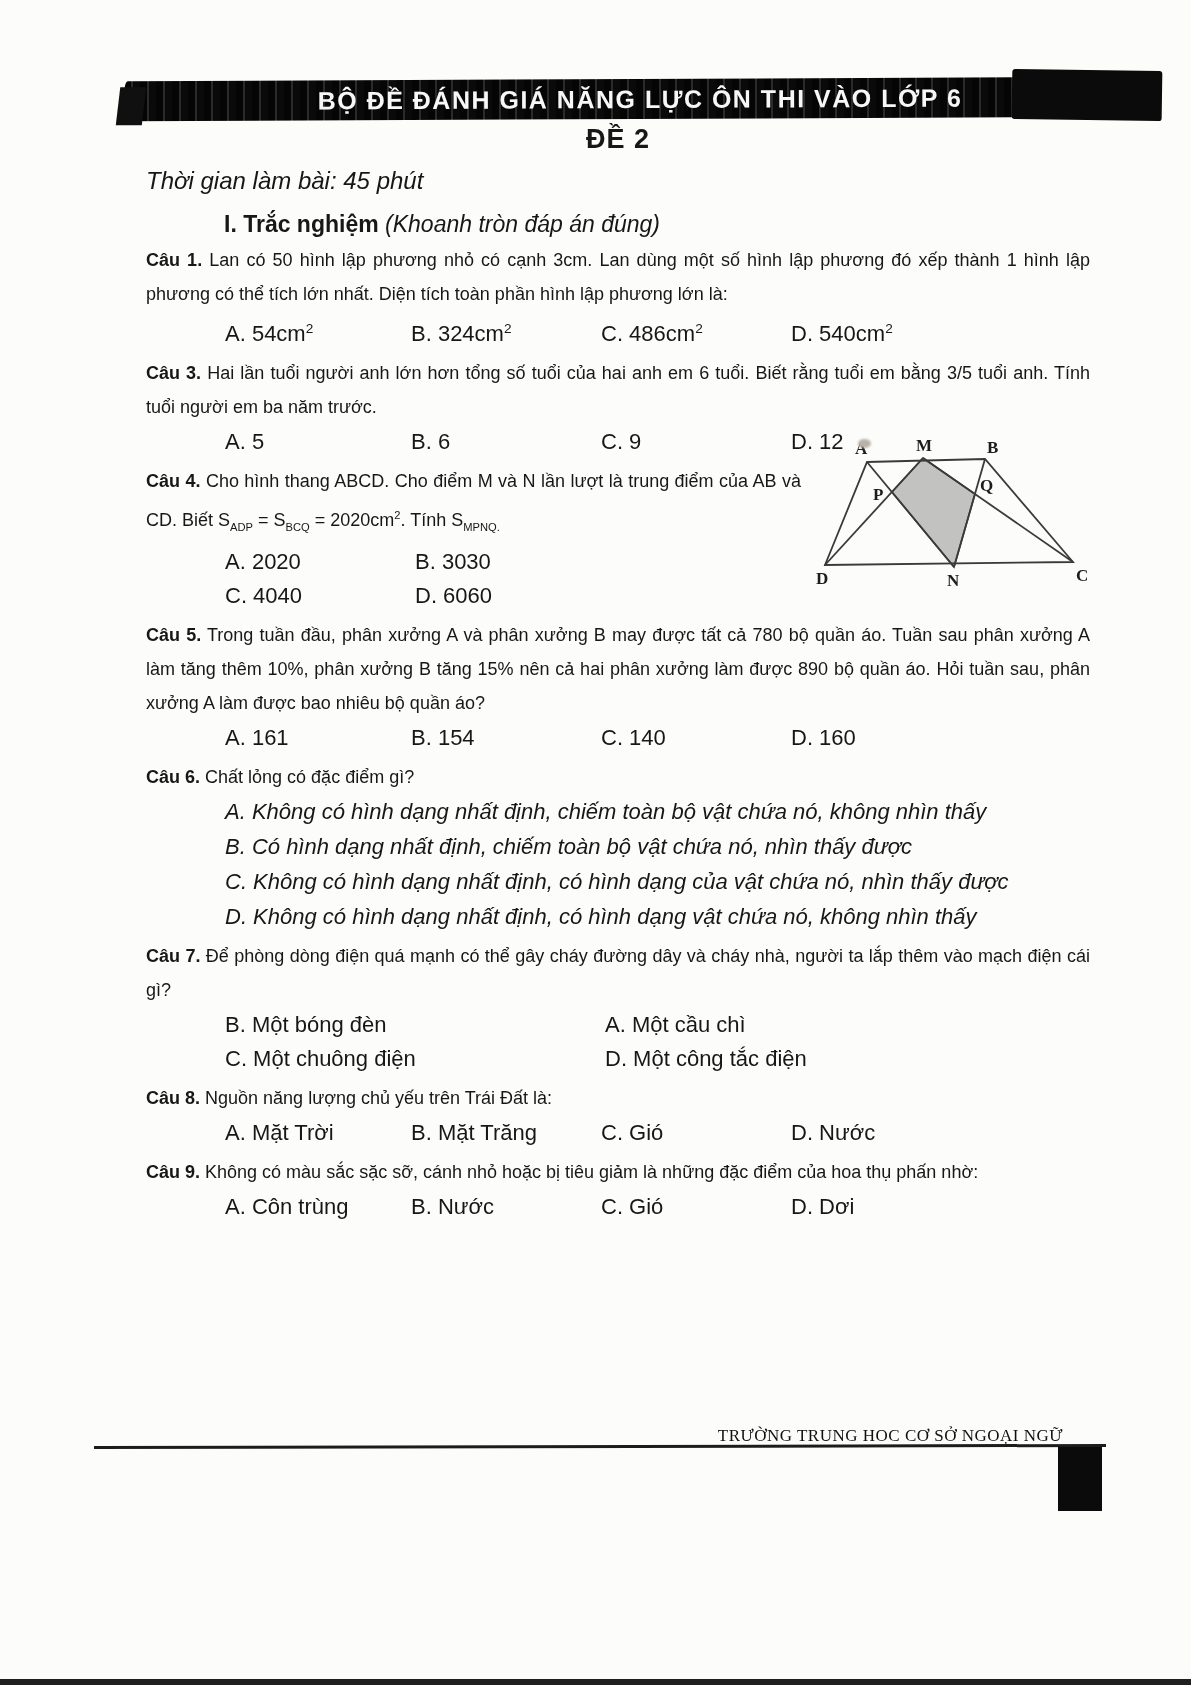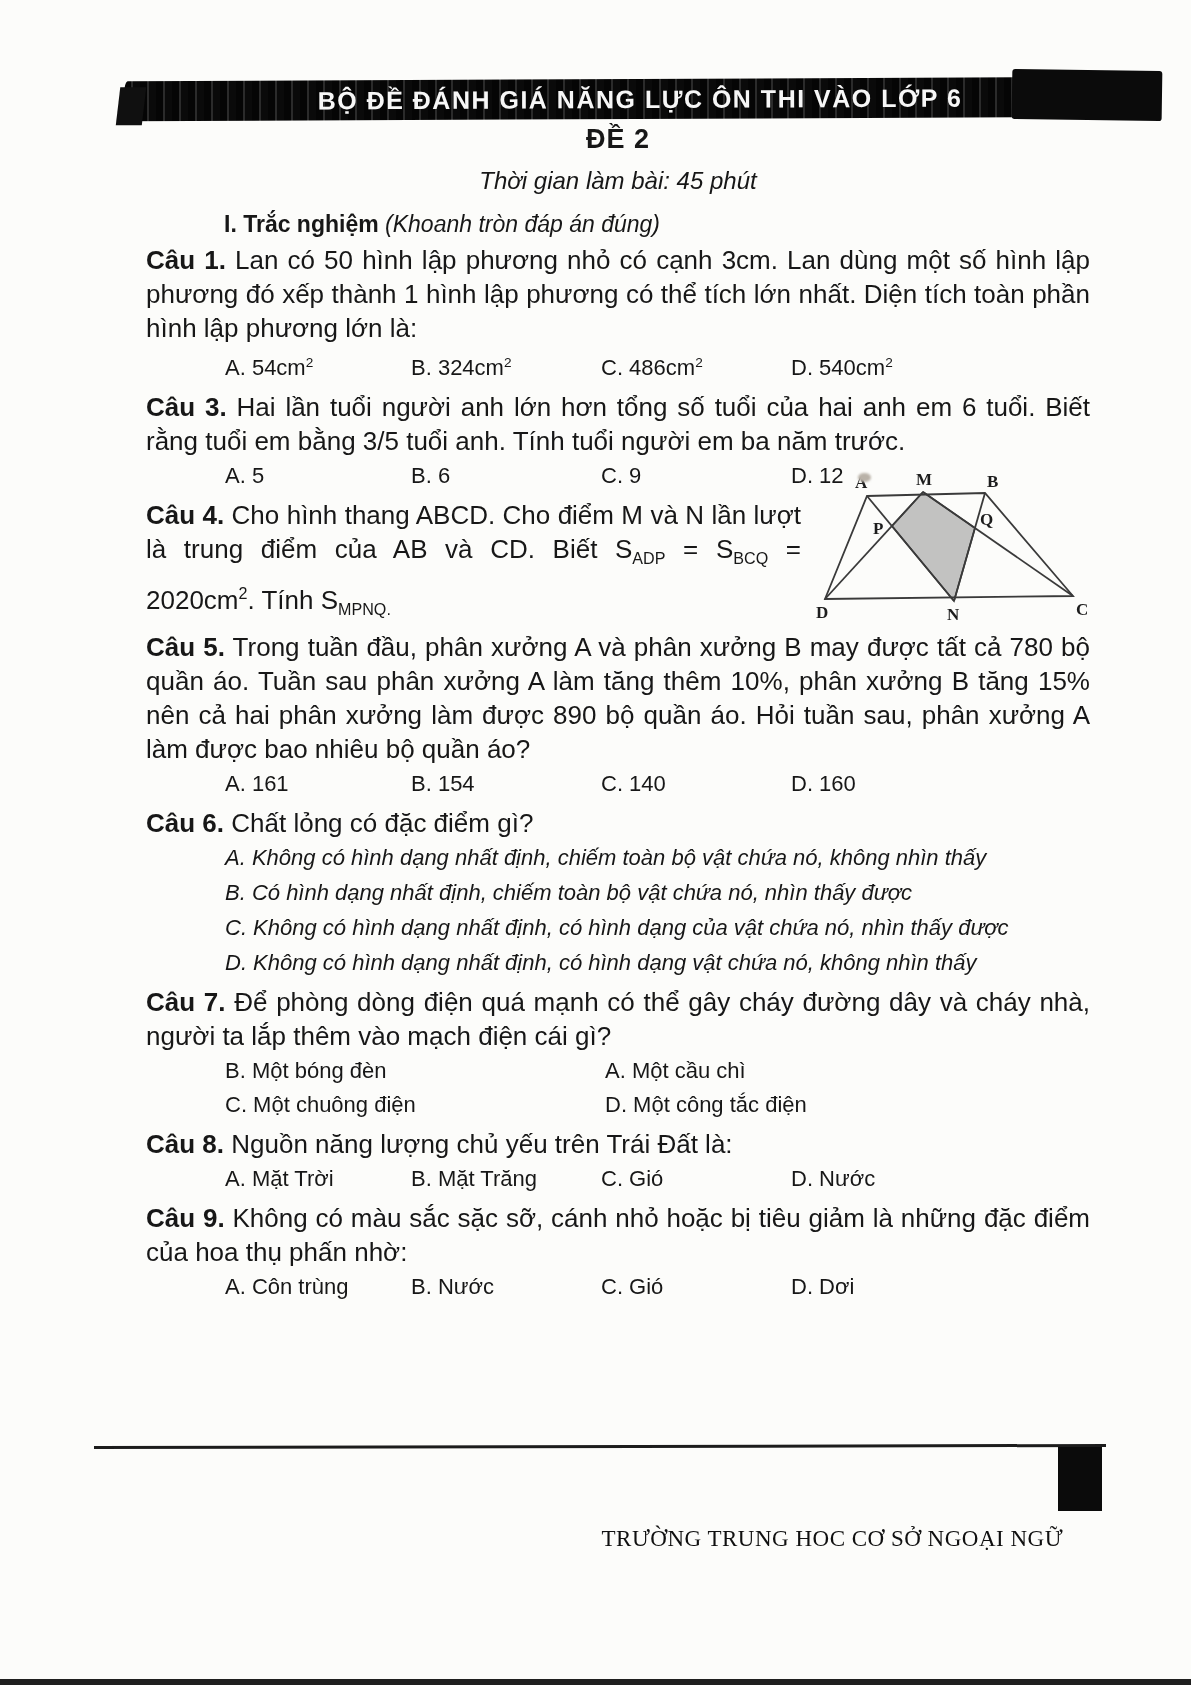--- a/index.html
+++ b/index.html
@@ -10,47 +10,47 @@
           background:repeating-linear-gradient(90deg,#050505 0 7px,#2b2b2b 7px 9px,#0a0a0a 9px 16px);
           color:#f7f7f7;display:flex;align-items:center;justify-content:center;
           font-size:25px;font-weight:bold;letter-spacing:1.5px;
           border-radius:4px/14px;transform:rotate(-0.25deg);}
   .banner::after{content:"";position:absolute;right:-6px;top:-7px;width:150px;height:50px;
           background:#0b0b0b;transform:rotate(1.1deg);z-index:-1;border-radius:3px;}
   .banner::before{content:"";position:absolute;left:-6px;top:6px;width:26px;height:38px;
           background:#101010;transform:skew(-7deg);z-index:-1;}
   .content{position:absolute;left:146px;top:120px;width:944px;}
   .doc-title{text-align:center;font-weight:bold;font-size:27px;margin-top:4px;letter-spacing:1px;}
-  .subtitle{text-align:center;font-style:italic;font-size:24px;margin-top:12px;}
+  .subtitle{text-align:left;font-style:italic;font-size:24px;margin-top:12px;}
   .section{margin-top:16px;padding-left:78px;font-size:23px;}
   .section .b{font-weight:bold;}
   .section .i{font-style:italic;}
   .q{margin-top:5px;}
-  .stem{font-size:26px;line-height:34px;text-align:justify;margin:0;}
+  .stem{font-size:18px;line-height:34px;text-align:justify;margin:0;}
   .ql{font-weight:bold;}
   .opts{padding-left:79px;font-size:22px;line-height:34px;margin-top:1px;}
   .opts4{display:grid;grid-template-columns:186px 190px 190px 1fr;}
   .opts2w{display:grid;grid-template-columns:380px 1fr;}
   .opts2n{display:grid;grid-template-columns:190px 240px;max-width:430px;}
   .optlist > div{margin-top:1px;font-style:italic;}
   sup{font-size:0.62em;}
   sub{font-size:0.62em;}
   .smudge{display:inline-block;width:13px;height:9px;background:#b9b2a8;border-radius:50%;
           margin-left:14px;filter:blur(1px);vertical-align:middle;}
   
   .fig{float:right;width:275px;height:152px;margin:-26px 0 4px 14px;}
   .fig svg{width:100%;height:100%;}
   .fig .edge{stroke:#3a3a3a;stroke-width:1.8;fill:none;}
   .fig .shade{fill:#b3b3b3;fill-opacity:0.8;stroke:#3a3a3a;stroke-width:1.6;}
   .fig text{font-family:"Liberation Serif",serif;font-weight:bold;font-size:17px;fill:#1d1d1d;}
   
   .footer-rule{position:absolute;left:94px;top:1445px;width:1012px;height:3px;background:#1c1c1c;
           transform:rotate(-0.12deg);}
-  .footer-text{position:absolute;top:1526px;right:161px;font-family:"Liberation Serif",serif;
-          font-size:23px;letter-spacing:0.5px;color:#101010;margin-left:32px;}
+  .footer-text{position:absolute;top:1426px;right:161px;font-family:"Liberation Serif",serif;
+          font-size:17px;letter-spacing:0.5px;color:#101010;margin-left:32px;}
   .corner-mark{position:absolute;left:1058px;top:1447px;width:44px;height:64px;background:#0b0b0b;}
   .bottom-strip{position:absolute;left:0;bottom:0;width:1191px;height:6px;background:#1f1f1f;}
 </style>
 </head>
 <body>
 
 <div id="page">
 
   <div class="banner">
     <span>BỘ ĐỀ ĐÁNH GIÁ NĂNG LỰC ÔN THI VÀO LỚP 6</span>
@@ -99,20 +99,26 @@
           <text x="101" y="13">M</text>
           <text x="172" y="15">B</text>
           <text x="1" y="146">D</text>
           <text x="132" y="148">N</text>
           <text x="261" y="143">C</text>
           <text x="58" y="62">P</text>
           <text x="165" y="53">Q</text>
         </svg>
       </div>
       <p class="stem"><b class="ql">Câu 4.</b> <span>Cho hình thang ABCD. Cho điểm M và N lần lượt là trung điểm của AB và CD. Biết S</span><sub>ADP</sub><span> = S</span><sub>BCQ</sub><span> = 2020cm</span><sup>2</sup><span>. Tính S</span><sub>MPNQ.</sub></p>
+      <div class="opts opts2n">
+        <span>A. 2020</span>
+        <span>B. 3030</span>
+        <span>C. 4040</span>
+        <span>D. 6060</span>
+      </div>
     </div>
 
     <div class="q">
       <p class="stem"><b class="ql">Câu 5.</b> <span>Trong tuần đầu, phân xưởng A và phân xưởng B may được tất cả 780 bộ quần áo. Tuần sau phân xưởng A làm tăng thêm 10%, phân xưởng B tăng 15% nên cả hai phân xưởng làm được 890 bộ quần áo. Hỏi tuần sau, phân xưởng A làm được bao nhiêu bộ quần áo?</span></p>
       <div class="opts opts4">
         <span>A. 161</span>
         <span>B. 154</span>
         <span>C. 140</span>
         <span>D. 160</span>
       </div>

